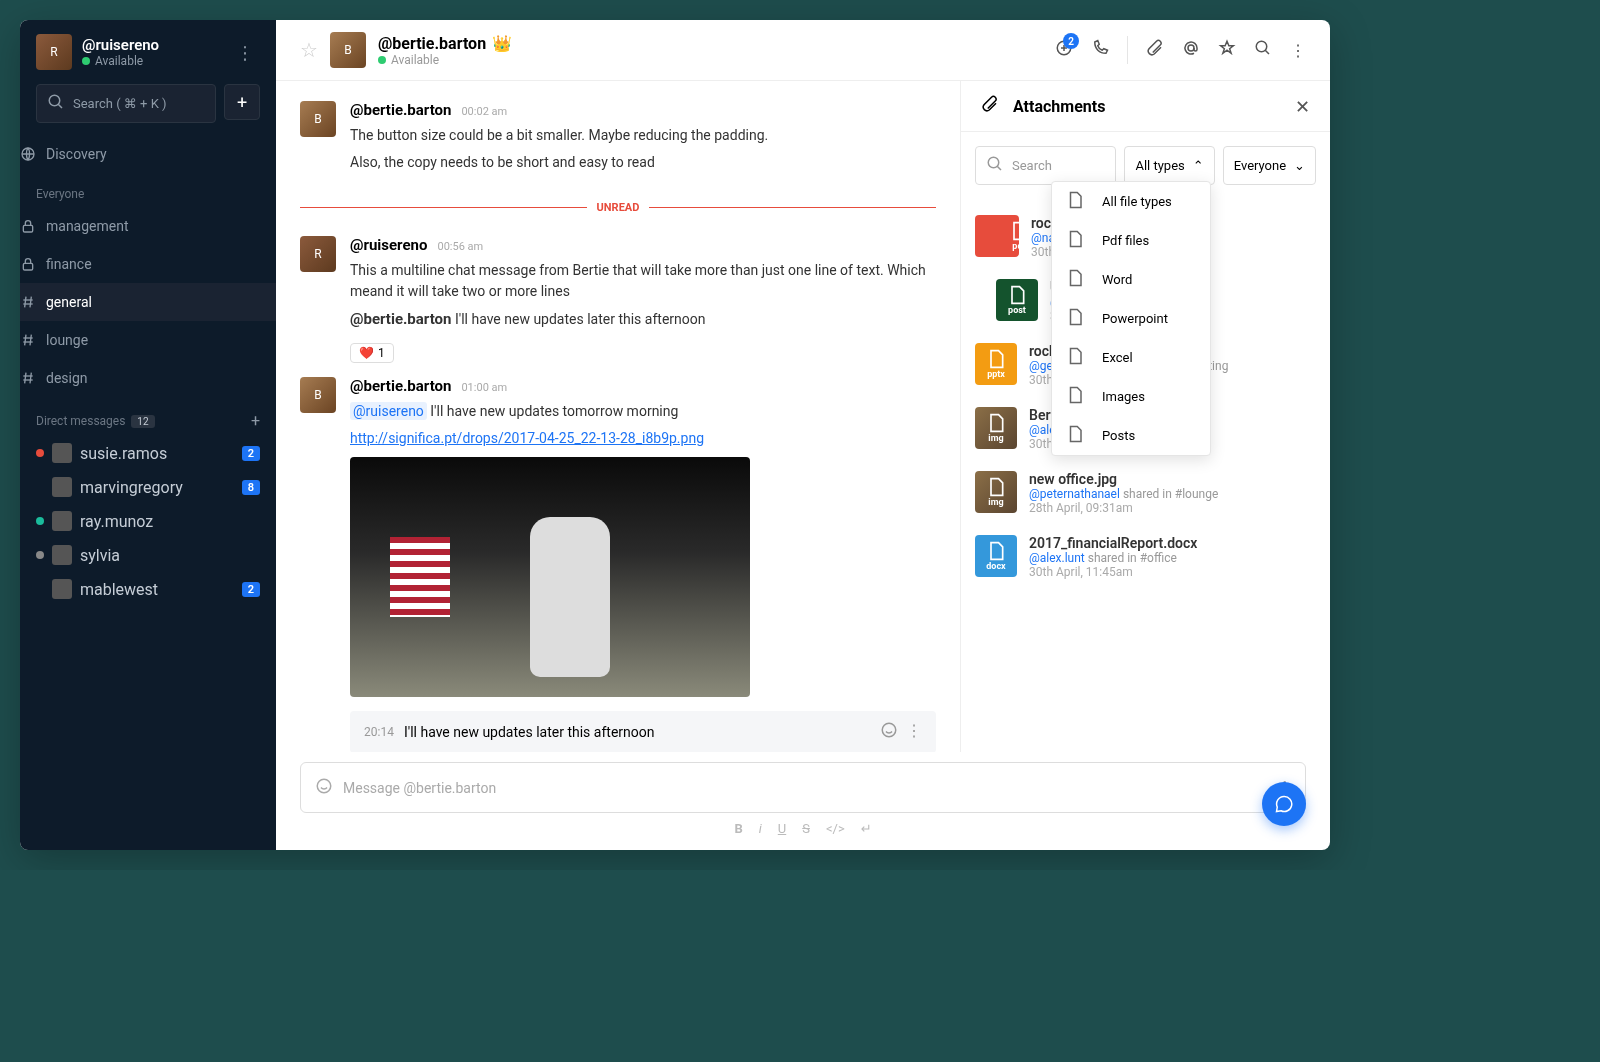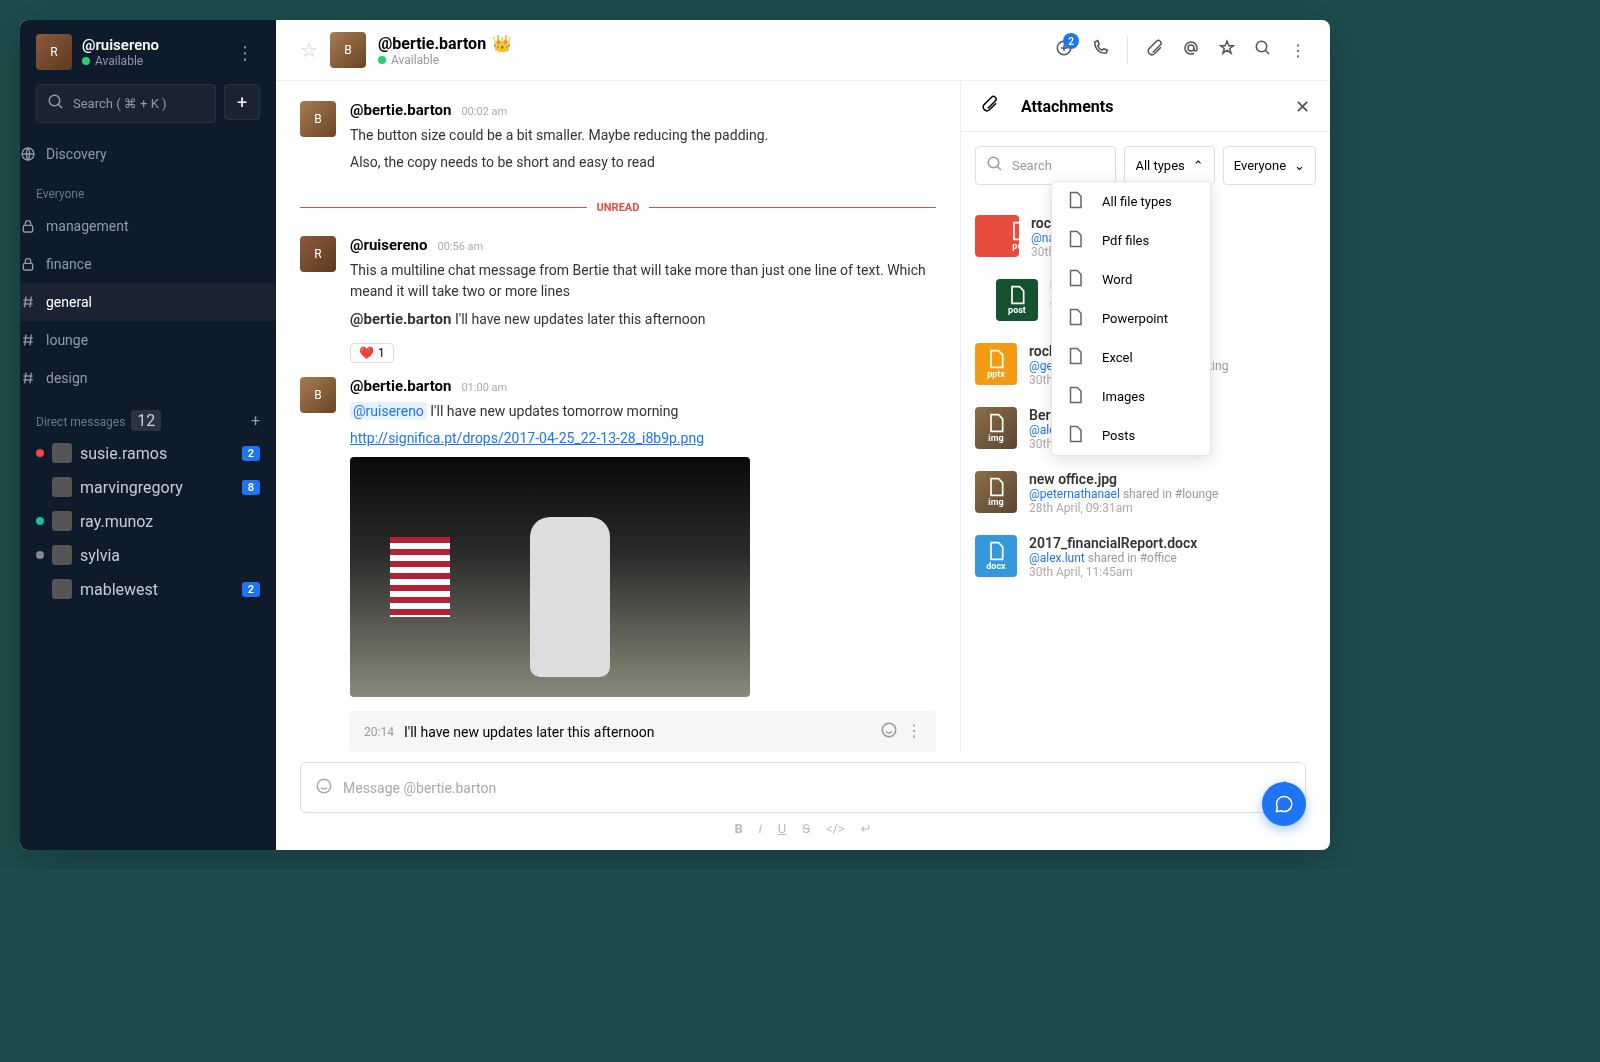--- a/index.html
+++ b/index.html
@@ -20,21 +20,21 @@
 .sb-search { flex:1; background:#1a2332; border:1px solid #2a3441; border-radius:4px; padding:8px 10px; color:#8e9aa7; display:flex; align-items:center; gap:8px; font-size:13px; }
 .sb-add { width:36px; height:36px; background:#1a2332; border:1px solid #2a3441; border-radius:4px; display:flex;align-items:center;justify-content:center;color:#fff;font-size:18px; }
 .sb-item { display:flex; align-items:center; gap:10px; padding:10px 0; color:#8e9aa7; cursor:pointer; }
 .sb-item.active { background:#1a2332; color:#fff; }
 .sb-section-title { font-size:12px; color:#6b7683; padding:14px 16px 6px; display:flex; align-items:center; justify-content:space-between;}
 .sb-icon { width:16px; display:inline-flex; color:#8e9aa7; }
 .sb-dm-row { display:flex; align-items:center; gap:8px; padding:7px 16px; cursor:pointer; }
 .sb-dm-avatar { width:20px; height:20px; border-radius:3px; background:#555; }
 .sb-dm-name { flex:1; color:#c5cdd6; font-size:16px; }
 .sb-badge { background:#1d74f5; color:#fff; font-size:11px; padding:1px 6px; border-radius:3px; font-weight:600; }
-.sb-count-badge { background:#2a3441; color:#c5cdd6; font-size:16px; padding:1px 6px; border-radius:3px; }
+.sb-count-badge { background:#2a3441; color:#c5cdd6; font-size:10px; padding:1px 6px; border-radius:3px; }
 .sb-plus-sm { color:#8e9aa7; font-size:16px; cursor:pointer; }
 
 
 .main { flex:1; display:flex; flex-direction:column; min-width:0; }
 .topbar { display:flex; align-items:center; padding:12px 24px; border-bottom:1px solid #eee; gap:12px; }
 .star-icon { color:#ccc; font-size:20px; cursor:pointer; }
 .topbar .avatar { width:36px; height:36px; }
 .tb-title { flex:1; }
 .tb-name { font-weight:700; font-size:16px; display:flex; align-items:center; gap:6px; }
 .tb-status { font-size:12px; color:#999; display:flex;align-items:center;gap:5px; }
@@ -66,21 +66,21 @@
 .self-time { font-size:12px; color:#999; }
 .self-text { flex:1; font-size:14px; }
 .self-actions { display:flex; gap:8px; color:#999; }
 
 .composer { padding:10px 24px 14px; }
 .composer-input { border:1px solid #ddd; border-radius:6px; padding:12px 14px; display:flex; align-items:center; gap:10px; color:#aaa; font-size:14px; }
 .composer-toolbar { display:flex; justify-content:center; gap:16px; margin-top:8px; color:#bbb; font-size:13px; }
 
 
 .attach-panel { width:370px; border-left:1px solid #eee; display:flex; flex-direction:column; position:relative; }
-.ap-header { display:flex; align-items:center; padding:14px 20px; gap:22px; border-bottom:1px solid #eee; }
+.ap-header { display:flex; align-items:center; padding:14px 20px; gap:14px; border-bottom:1px solid #eee; }
 .ap-title { font-weight:700; font-size:16px; flex:1; }
 .ap-close { cursor:pointer; font-size:18px; color:#555; }
 .ap-filters { display:flex; gap:8px; padding:14px; }
 .ap-search { flex:1; border:1px solid #ddd; border-radius:4px; padding:8px 10px; display:flex; align-items:center; gap:8px; color:#999; font-size:13px; }
 .ap-select { border:1px solid #ddd; border-radius:4px; padding:8px 10px; display:flex; align-items:center; gap:8px; font-size:13px; cursor:pointer; }
 .ap-list { padding: 6px 14px; overflow:auto; }
 .ap-item { display:flex; gap:12px; padding:10px 0; }
 .ap-thumb { width:42px; height:42px; border-radius:4px; flex-shrink:0; display:flex; flex-direction:column; align-items:center; justify-content:center; font-size:9px; color:#fff; font-weight:700; }
 .ap-thumb.pdf { background:#e74c3c;padding-left:44px; }
 .ap-thumb.post { background:#14532d;margin-left:21px; }

